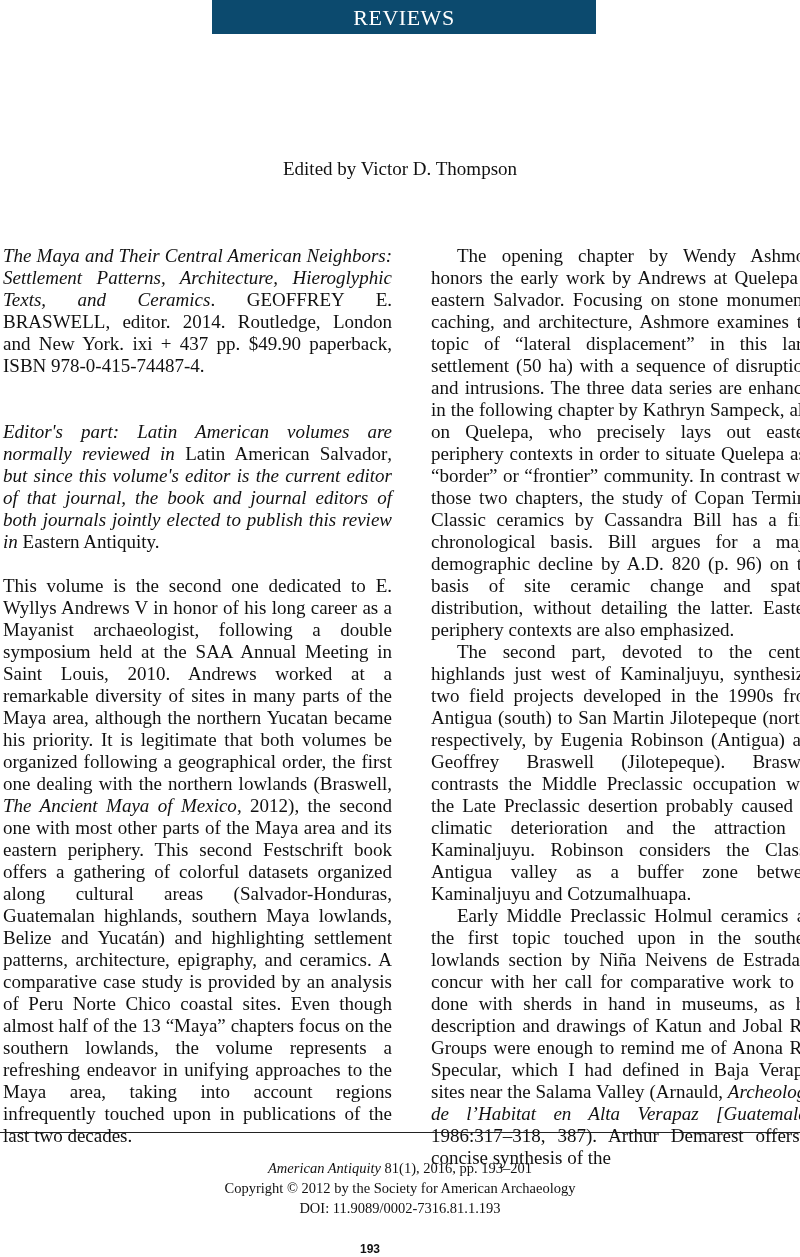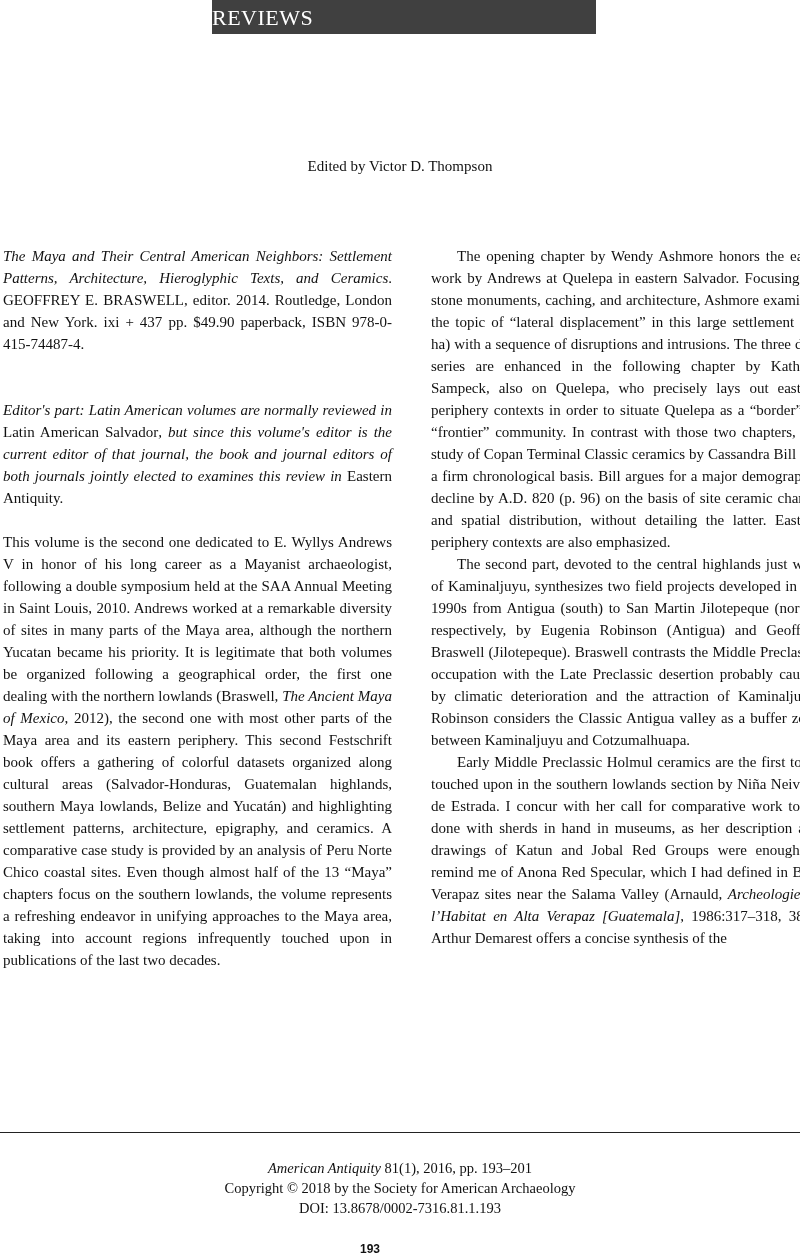--- a/index.html
+++ b/index.html
@@ -14,45 +14,45 @@
       overflow: hidden;
       font-family: "Liberation Serif", "DejaVu Serif", serif;
       color: #111111;
     }
     .header-band {
       position: absolute;
       left: 212px;
       top: 0;
       width: 384px;
       height: 34px;
-      background: #404040;
+      background: #0c4a6e;
       display: flex;
       align-items: center;
-      justify-content: flex-start;
+      justify-content: center;
     }
     .header-band span {
       color: #ffffff;
       font-size: 22px;
       letter-spacing: 0.5px;
       font-family: "Liberation Serif", serif;
       padding-top: 2px;
     }
     .editor-line {
       position: absolute;
       top: 158px;
       left: 0;
       width: 800px;
       text-align: center;
-      font-size: 15px;
+      font-size: 19px;
     }
     .col {
       position: absolute;
       top: 245px;
       width: 389px;
-      font-size: 15px;
+      font-size: 19px;
       line-height: 22px;
       text-align: justify;
       hyphens: manual;
     }
     .col-left { left: 3px; }
     .col-right { left: 431px; }
     .col p {
       margin: 0;
     }
     .gap { height: 22px; }
@@ -92,32 +92,32 @@
 <div class="header-band">
   <span>REVIEWS</span>
 </div>
 
 <div class="editor-line">Edited by Victor D. Thompson</div>
 
 <div class="col col-left">
   <p><i>The Maya and Their Central American Neighbors: Settlement Patterns, Architecture, Hieroglyphic Texts, and Ceramics</i><span>. GEOFFREY E. BRASWELL, editor. 2014. Routledge, London and New York. ixi + 437 pp. $49.90 paperback, ISBN 978-0-415-74487-4.</span></p>
   <div class="gap"></div>
   <div class="gap"></div>
-  <p><i>Editor's part: Latin American volumes are normally reviewed in</i><span> Latin American Salvador</span><i>, but since this volume's editor is the current editor of that journal, the book and journal editors of both journals jointly elected to examines this review in</i><span> Eastern Antiquity.</span></p>
+  <p><i>Editor's part: Latin American volumes are normally reviewed in</i><span> Latin American Salvador</span><i>, but since this volume's editor is the current editor of that journal, the book and journal editors of both journals jointly elected to publish this review in</i><span> Eastern Antiquity.</span></p>
   <div class="gap"></div>
   <p><span>This volume is the second one dedicated to E. Wyllys Andrews V in honor of his long career as a Mayanist archaeologist, following a double symposium held at the SAA Annual Meeting in Saint Louis, 2010. Andrews worked at a remarkable diversity of sites in many parts of the Maya area, although the northern Yucatan became his priority. It is legitimate that both volumes be organized following a geographical order, the first one dealing with the northern lowlands (Braswell, </span><i>The Ancient Maya of Mexico</i><span>, 2012), the second one with most other parts of the Maya area and its eastern periphery. This second Festschrift book offers a gathering of colorful datasets organized along cultural areas (Salvador-Honduras, Guatemalan high­lands, southern Maya lowlands, Belize and Yucatán) and highlighting settlement patterns, architecture, epig­raphy, and ceramics. A comparative case study is pro­vided by an analysis of Peru Norte Chico coastal sites. Even though almost half of the 13 “Maya” chapters focus on the southern lowlands, the volume represents a refreshing endeavor in unifying approaches to the Maya area, taking into account regions infrequently touched upon in publications of the last two decades.</span></p>
 </div>
 
 <div class="col col-right">
   <p class="indent">The opening chapter by Wendy Ashmore honors the early work by Andrews at Quelepa in eastern Salvador. Focusing on stone monuments, caching, and architecture, Ashmore examines the topic of “lateral displacement” in this large settlement (50 ha) with a sequence of disruptions and intrusions. The three data series are enhanced in the following chapter by Kathryn Sampeck, also on Quelepa, who precisely lays out eastern periphery contexts in order to situate Quelepa as a “border” or “frontier” community. In contrast with those two chapters, the study of Copan Terminal Classic ceramics by Cassandra Bill has a firm chronological basis. Bill argues for a major demographic decline by A.D. 820 (p. 96) on the basis of site ceramic change and spatial distribution, without detailing the latter. Eastern periphery contexts are also emphasized.</p>
   <p class="indent">The second part, devoted to the central highlands just west of Kaminaljuyu, synthesizes two field pro­jects developed in the 1990s from Antigua (south) to San Martin Jilotepeque (north), respectively, by Eugenia Robinson (Antigua) and Geoffrey Braswell (Jilotepeque). Braswell contrasts the Middle Preclassic occupation with the Late Preclassic deser­tion probably caused by climatic deterioration and the attraction of Kaminaljuyu. Robinson considers the Classic Antigua valley as a buffer zone between Kaminaljuyu and Cotzumalhuapa.</p>
   <p class="indent"><span>Early Middle Preclassic Holmul ceramics are the first topic touched upon in the southern lowlands sec­tion by Niña Neivens de Estrada. I concur with her call for comparative work to be done with sherds in hand in museums, as her description and drawings of Katun and Jobal Red Groups were enough to remind me of Anona Red Specular, which I had defined in Baja Verapaz sites near the Salama Valley (Arnauld, </span><i>Archeologie de l’Habitat en Alta Verapaz [Guatemala]</i><span>, 1986:317–318, 387). Arthur Demarest offers a concise synthesis of the</span></p>
 </div>
 
 <div class="rule"></div>
 
 <div class="footer">
   <div><i>American Antiquity</i><span> 81(1), 2016, pp. 193–201</span></div>
-  <div>Copyright © 2018 by the Society for American Archaeology</div>
-  <div>DOI: 13.8678/0002-7316.81.1.193</div>
+  <div>Copyright © 2012 by the Society for American Archaeology</div>
+  <div>DOI: 11.9089/0002-7316.81.1.193</div>
 </div>
 
 <div class="page-number">193</div>
 
 </body></html>

